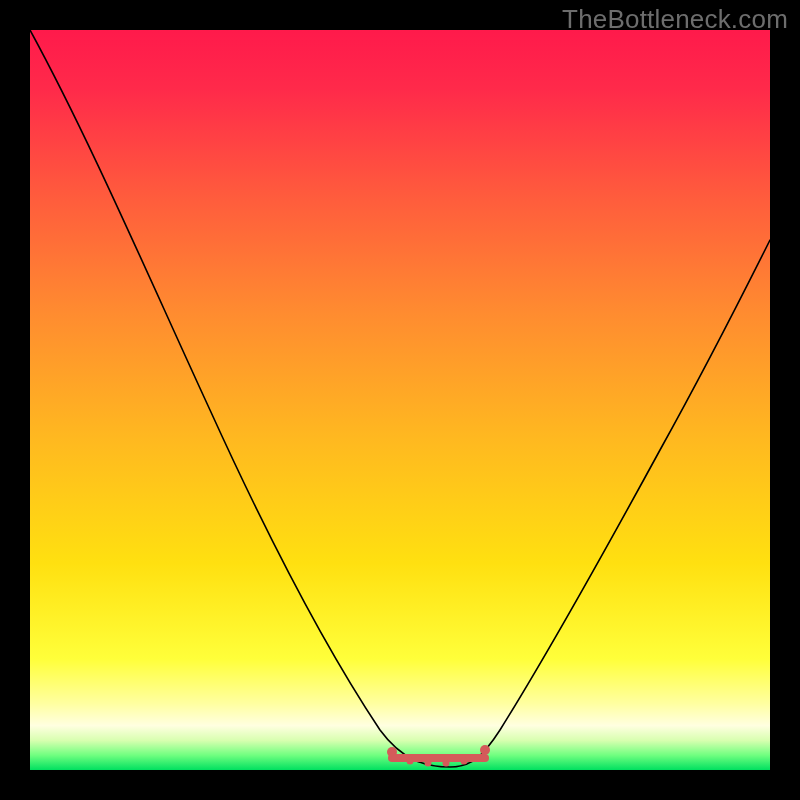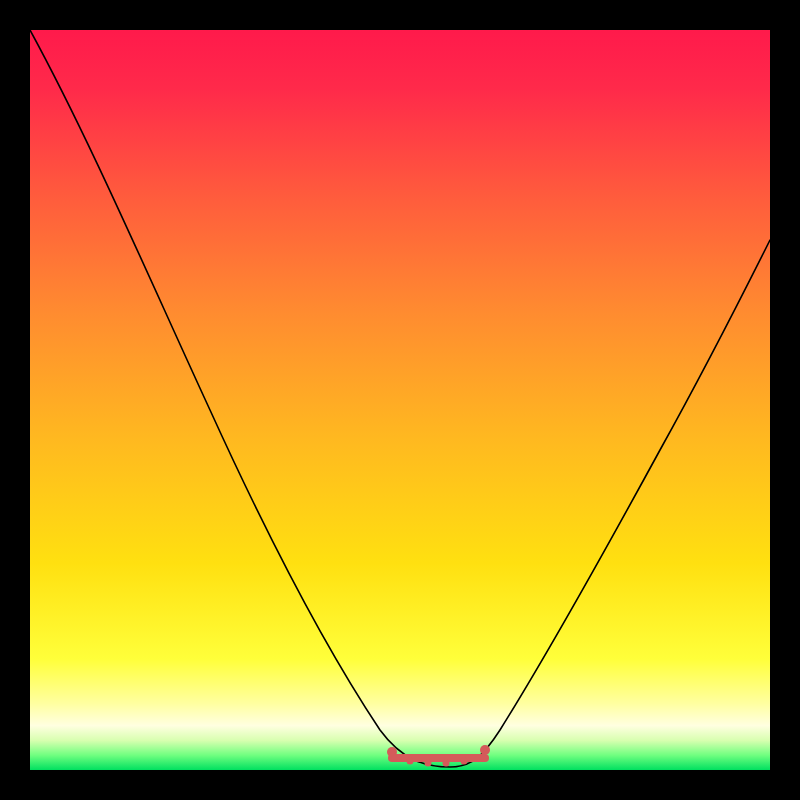--- a/index.html
+++ b/index.html
@@ -54,20 +54,21 @@
     left: 0;
     top: 0;
     width: 740px;
     height: 740px;
   }
 </style>
 </head>
 <body>
 
 <div class="frame">
+  <div class="watermark">TheBottleneck.com</div>
   <div class="plot">
     <svg class="curve" viewBox="0 0 740 740" preserveAspectRatio="none">
       <path fill="none" stroke="#000" stroke-width="1.6" stroke-linecap="round" d="M 0 0
                C 60 110, 120 250, 180 380
                C 230 490, 290 610, 350 700
                C 372 730, 395 737, 420 737
                C 440 737, 452 728, 470 700
                C 510 636, 570 530, 630 420
                C 680 330, 715 260, 740 210"></path>
       <g>

